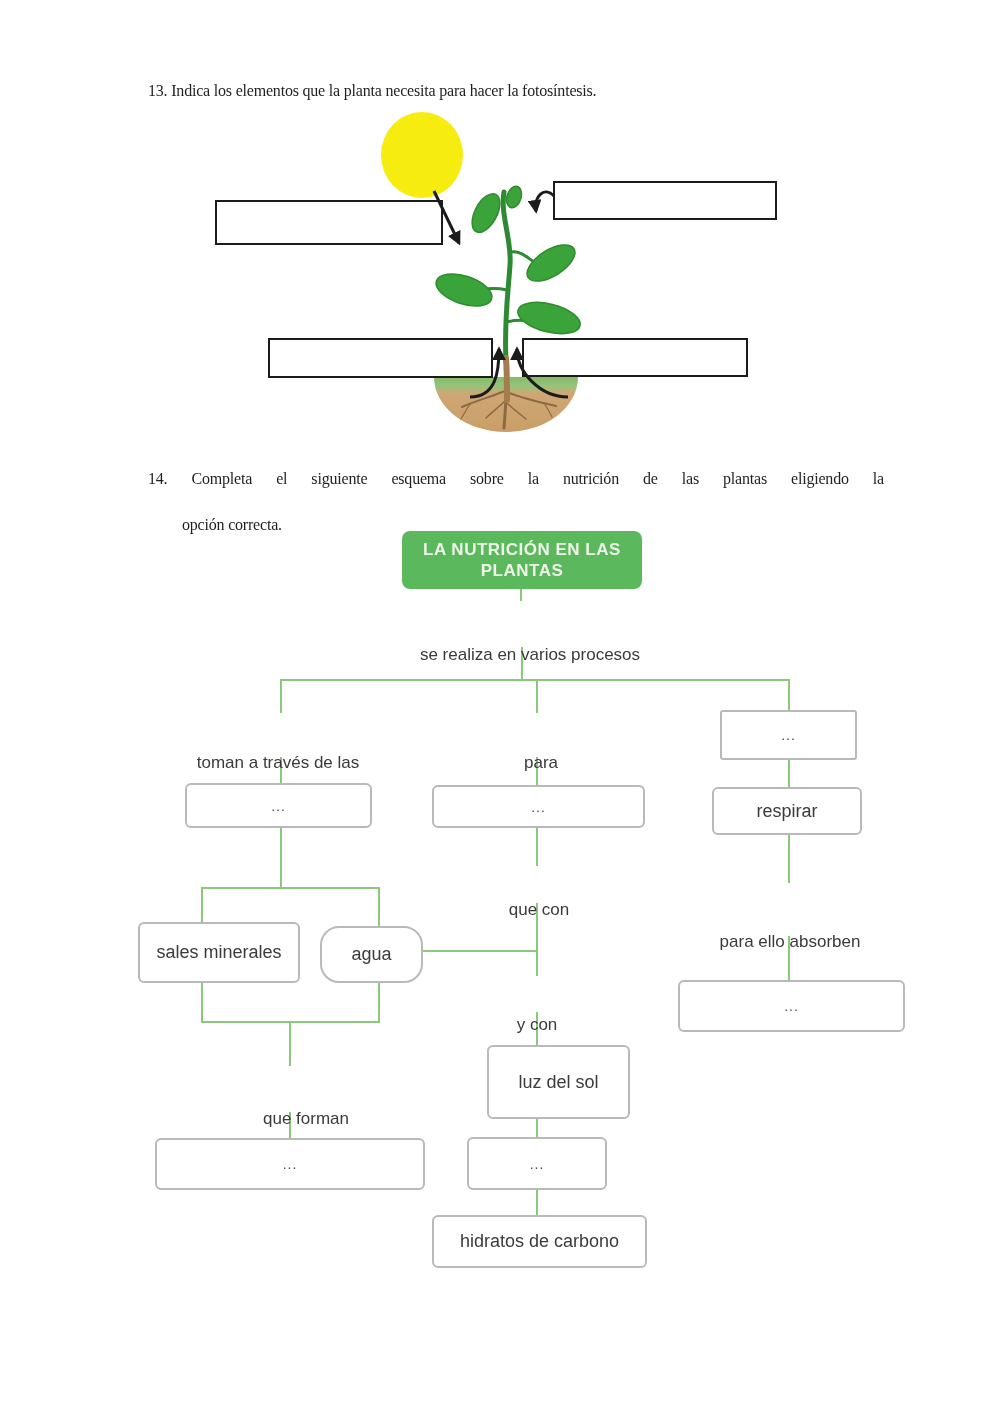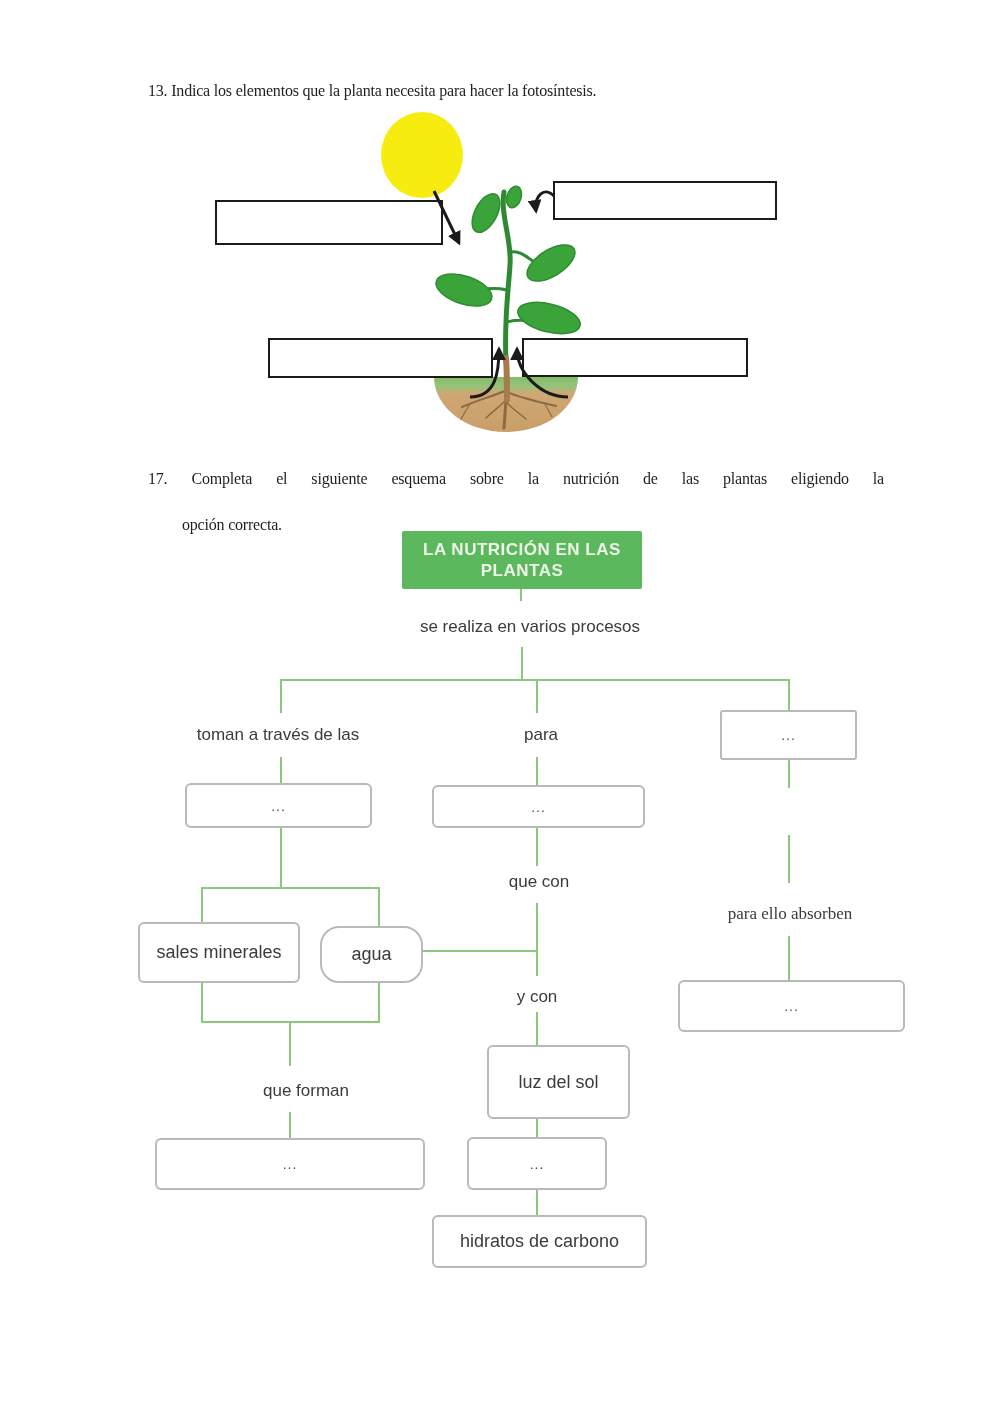--- a/index.html
+++ b/index.html
@@ -8,23 +8,23 @@
   .q-heading{position:absolute;font-family:Liberation Serif, serif;font-size:16px;
              color:#1f1f1f;letter-spacing:-0.2px;line-height:25px;}
   .justify-line{text-align:justify;text-align-last:justify;}
   
   .fig13-svg{position:absolute;left:140px;top:98px;width:700px;height:350px;}
   .art{z-index:0;} .plant{z-index:2;pointer-events:none;}
   .qbox{position:absolute;background:#ffffff;border:2px solid #1b1b1b;box-sizing:border-box;z-index:1;}
   
   .ftitle{position:absolute;left:402px;top:531px;width:240px;height:58px;background:#5cb85c;
           color:#eef4ea;font-weight:bold;font-size:17px;letter-spacing:.5px;text-align:center;
-          display:flex;align-items:center;justify-content:center;line-height:21px;border-radius:2px;
+          display:flex;align-items:center;justify-content:center;line-height:21px;border-radius:8px;
           box-sizing:border-box;padding:0 14px;}
-  .flabel{position:absolute;font-size:17px;color:#3b3b3b;text-align:center;}
+  .flabel{position:absolute;font-size:17px;color:#3b3b3b;text-align:center;margin-top:28px;}
   .fbox{position:absolute;background:#fff;border:2px solid #b9b9b9;border-radius:6px;
         box-sizing:border-box;display:flex;align-items:center;justify-content:center;
         font-size:18px;color:#3b3b3b;}
   .fbox.blank{font-size:14px;color:#4a4a4a;letter-spacing:1px;}
   .vline{position:absolute;width:2px;background:#8cc87c;}
   .hline{position:absolute;height:2px;background:#8cc87c;}
 </style>
 </head>
 <body>
 
@@ -84,21 +84,21 @@
     </g>
 
     <g fill="none" stroke="#1b1b1b" stroke-width="3">
       <path d="M 434,191 L 459,243" marker-end="url(#ah)"></path>
       <path d="M 554,196 C 544,186 534,196 536,211" marker-end="url(#ah)"></path>
       <path d="M 470,397 C 496,397 499,372 499,349" marker-end="url(#ah)"></path>
       <path d="M 568,397 C 540,397 517,372 517,349" marker-end="url(#ah)"></path>
     </g>
   </svg>
 
-  <div class="q-heading justify-line" style="left:148px;top:466px;width:736px;">17. Completa el siguiente esquema sobre la nutrición de las plantas eligiendo la</div>
+  <div class="q-heading justify-line" style="left:148px;top:466px;width:736px;">14. Completa el siguiente esquema sobre la nutrición de las plantas eligiendo la</div>
   <div class="q-heading" style="left:182px;top:512px;width:400px;">opción correcta.</div>
 
   <div class="ftitle">LA NUTRICIÓN EN LAS PLANTAS</div>
 
   <div class="vline" style="left:520px;top:589px;height:12px;"></div>
   <div class="vline" style="left:521px;top:647px;height:32px;"></div>
   <div class="hline" style="left:282px;top:679px;width:508px;"></div>
   <div class="vline" style="left:280px;top:679px;height:34px;"></div>
   <div class="vline" style="left:280px;top:757px;height:27px;"></div>
   <div class="vline" style="left:536px;top:679px;height:34px;"></div>
@@ -122,25 +122,26 @@
   <div class="vline" style="left:536px;top:1012px;height:34px;"></div>
   <div class="vline" style="left:536px;top:1102px;height:36px;"></div>
   <div class="vline" style="left:536px;top:1187px;height:29px;"></div>
 
   <div class="flabel" style="left:390px;top:617px;width:280px;">se realiza en varios procesos</div>
   <div class="flabel" style="left:178px;top:725px;width:200px;">toman a través de las</div>
   <div class="flabel" style="left:491px;top:725px;width:100px;">para</div>
   <div class="flabel" style="left:489px;top:872px;width:100px;">que con</div>
   <div class="flabel" style="left:487px;top:987px;width:100px;">y con</div>
   <div class="flabel" style="left:229px;top:1081px;width:120px;text-align:right;">que forman</div>
-  <div class="flabel" style="left:710px;top:904px;width:160px;font-family:Liberation Serif, serif;">para ello absorben</div>
+  <div class="flabel" style="left:710px;top:904px;width:160px;">para ello absorben</div>
 
   <div class="fbox blank" style="left:185px;top:783px;width:187px;height:45px;">...</div>
   <div class="fbox blank" style="left:432px;top:785px;width:213px;height:43px;">...</div>
   <div class="fbox blank" style="left:720px;top:710px;width:137px;height:50px;border-radius:3px;">...</div>
+  <div class="fbox" style="left:712px;top:787px;width:150px;height:48px;">respirar</div>
   <div class="fbox" style="left:138px;top:922px;width:162px;height:61px;">sales minerales</div>
   <div class="fbox" style="left:320px;top:926px;width:103px;height:57px;border-radius:19px;">agua</div>
   <div class="fbox blank" style="left:155px;top:1138px;width:270px;height:52px;">...</div>
   <div class="fbox" style="left:487px;top:1045px;width:143px;height:74px;">luz del sol</div>
   <div class="fbox blank" style="left:467px;top:1137px;width:140px;height:53px;">...</div>
   <div class="fbox blank" style="left:678px;top:980px;width:227px;height:52px;">...</div>
   <div class="fbox" style="left:432px;top:1215px;width:215px;height:53px;">hidratos de carbono</div>
 
 </div>
 

